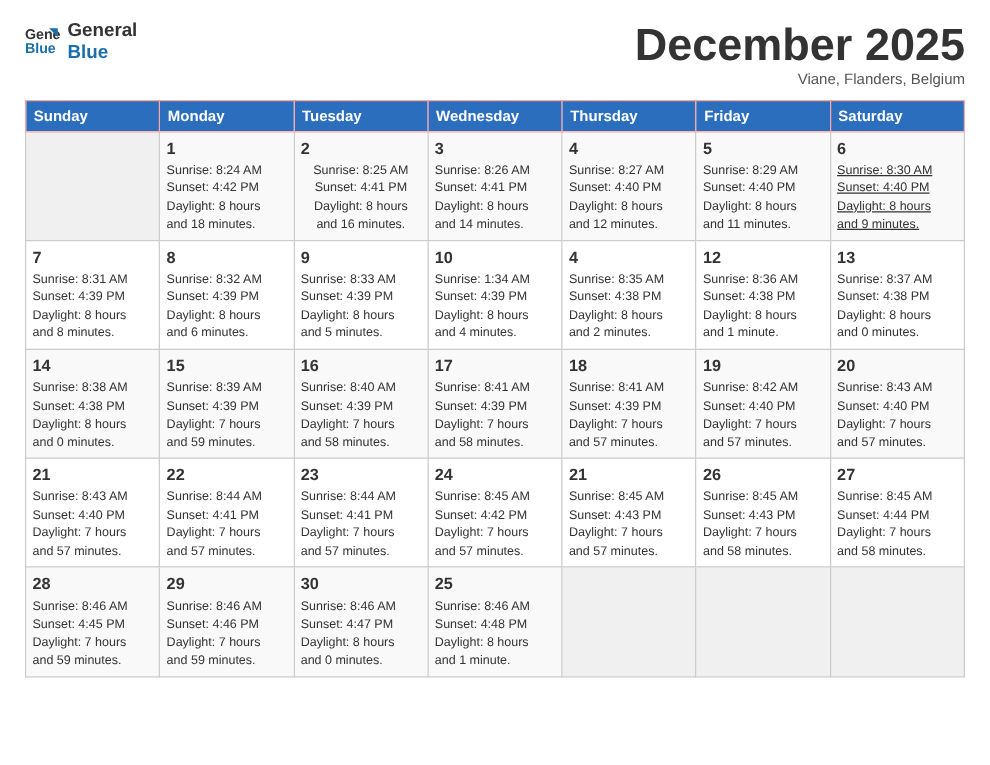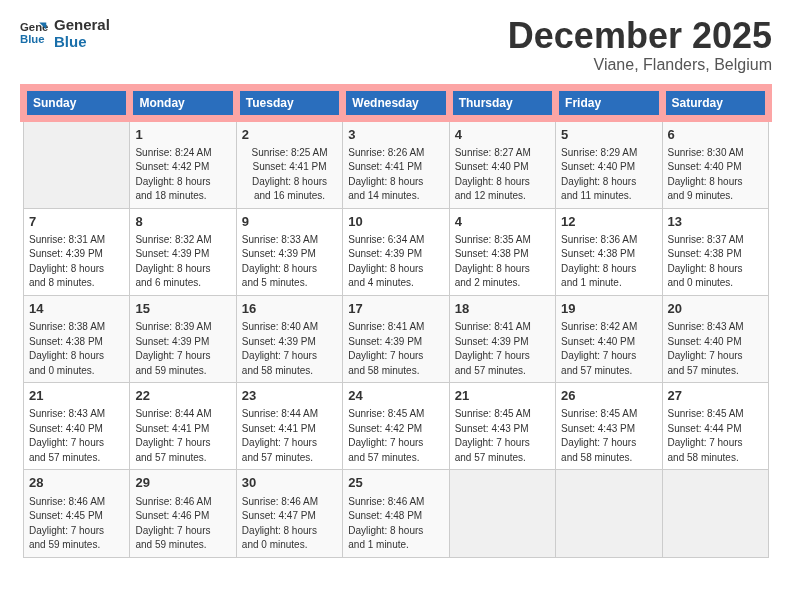--- a/index.html
+++ b/index.html
@@ -32,36 +32,36 @@
     .title-section {
       text-align: right;
     }
     .month-title {
       font-size: 36px;
       font-weight: bold;
       color: #333;
       line-height: 1.1;
     }
     .subtitle {
-      font-size: 16px;
+      font-size: 12px;
       color: #555;
     }
     table {
       width: 100%;
       border-collapse: collapse;
       font-size: 10.5px;
     }
     thead tr th {
       background-color: #2a6ebd;
       color: #fff;
       text-align: left;
       padding: 5px 6px;
       font-size: 12px;
       font-weight: bold;
-      border: 7px solid #fca5a5;
+      border: 1px solid #fca5a5;
     }
     tbody tr td {
       border: 1px solid #ccc;
       vertical-align: top;
       padding: 4px 5px;
       height: 78px;
       background: #fff;
       color: #333;
       font-size: 10px;
       line-height: 1.4;
@@ -151,21 +151,21 @@
           </td>
           <td>
             <span class="day-number">5</span>
             <div class="day-info" style="white-space: pre-line;">Sunrise: 8:29 AM
 Sunset: 4:40 PM
 Daylight: 8 hours
 and 11 minutes.</div>
           </td>
           <td>
             <span class="day-number">6</span>
-            <div class="day-info" style="white-space: pre-line;">Sunrise: 8:30 AM
+            <div class="day-info" style="white-space: pre-line; text-decoration: underline;">Sunrise: 8:30 AM
 Sunset: 4:40 PM
 Daylight: 8 hours
 and 9 minutes.</div>
           </td>
         </tr>
         <tr>
           <td>
             <span class="day-number">7</span>
             <div class="day-info" style="white-space: pre-line;">Sunrise: 8:31 AM
 Sunset: 4:39 PM
@@ -181,21 +181,21 @@
           </td>
           <td>
             <span class="day-number">9</span>
             <div class="day-info" style="white-space: pre-line;">Sunrise: 8:33 AM
 Sunset: 4:39 PM
 Daylight: 8 hours
 and 5 minutes.</div>
           </td>
           <td>
             <span class="day-number">10</span>
-            <div class="day-info" style="white-space: pre-line;">Sunrise: 6:34 AM
+            <div class="day-info" style="white-space: pre-line;">Sunrise: 1:34 AM
 Sunset: 4:39 PM
 Daylight: 8 hours
 and 4 minutes.</div>
           </td>
           <td>
             <span class="day-number">4</span>
             <div class="day-info" style="white-space: pre-line;">Sunrise: 8:35 AM
 Sunset: 4:38 PM
 Daylight: 8 hours
 and 2 minutes.</div>

